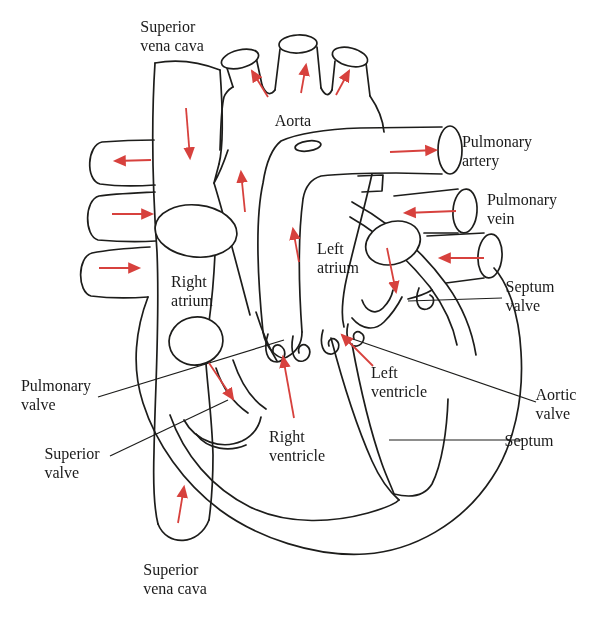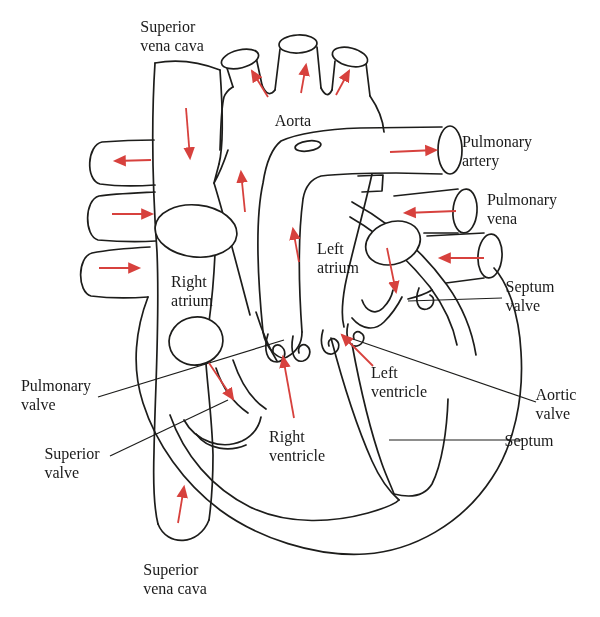--- a/index.html
+++ b/index.html
@@ -116,21 +116,21 @@
         <line x1="209" y1="363" x2="233" y2="399" stroke="#d7413d" stroke-width="1.8" marker-end="url(#ah)"></line>
         <line x1="294" y1="418" x2="283" y2="357" stroke="#d7413d" stroke-width="1.8" marker-end="url(#ah)"></line>
         <line x1="373" y1="366" x2="342" y2="335" stroke="#d7413d" stroke-width="1.8" marker-end="url(#ah)"></line>
         <line x1="178" y1="523" x2="184" y2="487" stroke="#d7413d" stroke-width="1.8" marker-end="url(#ah)"></line>
       </g>
   </svg>
 
   <div class="lbl" style="left:172px;top:36px"><span>Superior</span><br><span>vena cava</span></div>
   <div class="lbl" style="left:293px;top:120px"><span>Aorta</span></div>
   <div class="lbl" style="left:497px;top:151px"><span>Pulmonary</span><br><span>artery</span></div>
-  <div class="lbl" style="left:522px;top:209px"><span>Pulmonary</span><br><span>vena</span></div>
+  <div class="lbl" style="left:522px;top:209px"><span>Pulmonary</span><br><span>vein</span></div>
   <div class="lbl" style="left:338px;top:258px"><span>Left</span><br><span>atrium</span></div>
   <div class="lbl" style="left:192px;top:291px"><span>Right</span><br><span>atrium</span></div>
   <div class="lbl" style="left:530px;top:296px"><span>Septum</span><br><span>valve</span></div>
   <div class="lbl" style="left:56px;top:395px"><span>Pulmonary</span><br><span>valve</span></div>
   <div class="lbl" style="left:399px;top:382px"><span>Left</span><br><span>ventricle</span></div>
   <div class="lbl" style="left:556px;top:404px"><span>Aortic</span><br><span>valve</span></div>
   <div class="lbl" style="left:529px;top:440px"><span>Septum</span></div>
   <div class="lbl" style="left:72px;top:463px"><span>Superior</span><br><span>valve</span></div>
   <div class="lbl" style="left:297px;top:446px"><span>Right</span><br><span>ventricle</span></div>
   <div class="lbl" style="left:175px;top:579px"><span>Superior</span><br><span>vena cava</span></div>

